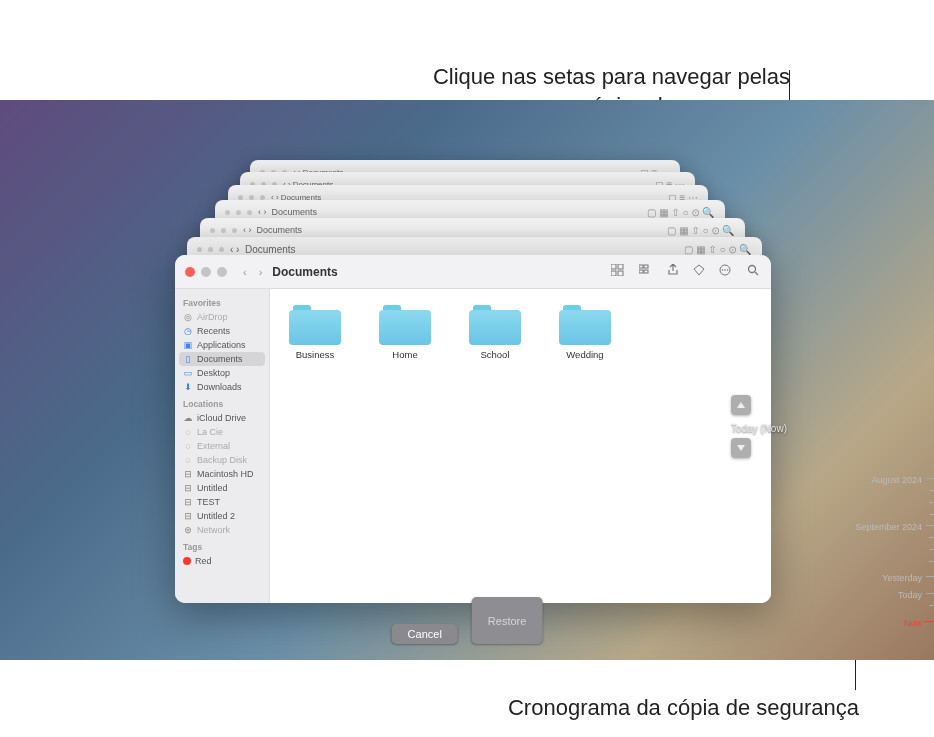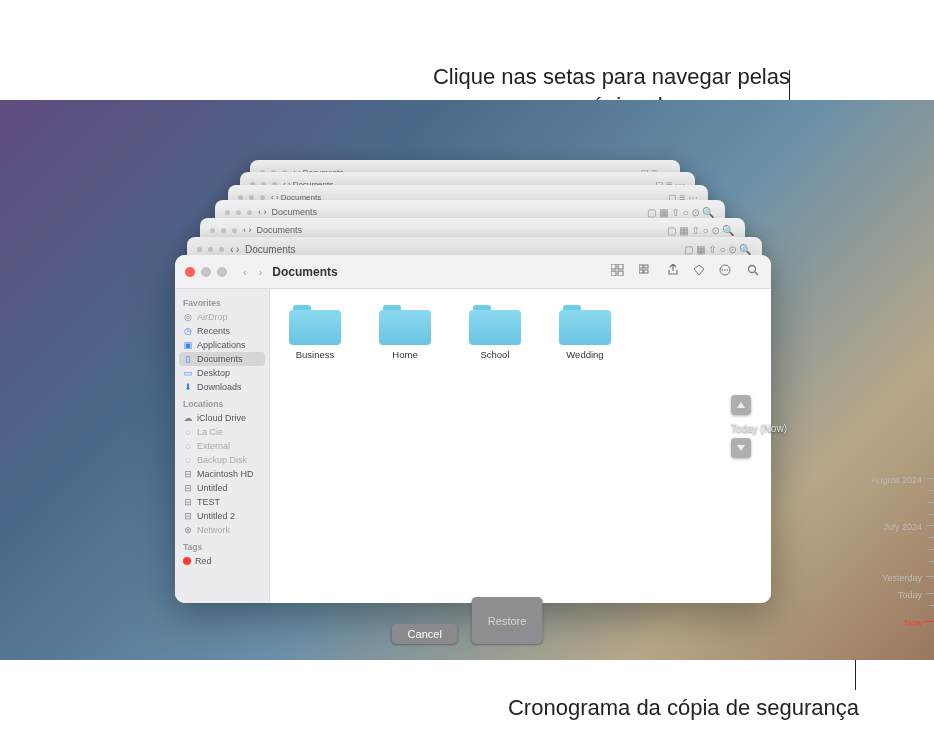--- a/index.html
+++ b/index.html
@@ -431,21 +431,21 @@
     <button class="btn-cancel">Cancel</button>
     <button class="btn-restore">Restore</button>
   </div>
 
   <div class="timeline">
     <div class="label" style="top:15px;">August 2024</div>
     <div class="tick" style="top:18px;"></div>
     <div class="tick" style="top:30px;width:5px;"></div>
     <div class="tick" style="top:42px;width:5px;"></div>
     <div class="tick" style="top:54px;width:5px;"></div>
-    <div class="label" style="top:62px;">July 2024</div>
+    <div class="label" style="top:62px;">September 2024</div>
     <div class="tick" style="top:65px;"></div>
     <div class="tick" style="top:77px;width:5px;"></div>
     <div class="tick" style="top:89px;width:5px;"></div>
     <div class="tick" style="top:101px;width:5px;"></div>
     <div class="label" style="top:113px;">Yesterday</div>
     <div class="tick" style="top:116px;"></div>
     <div class="label" style="top:130px;margin-left:16px;">Today</div>
     <div class="tick" style="top:133px;"></div>
     <div class="tick" style="top:145px;width:5px;"></div>
     <div class="label now-label" style="top:158px;">Now</div>

